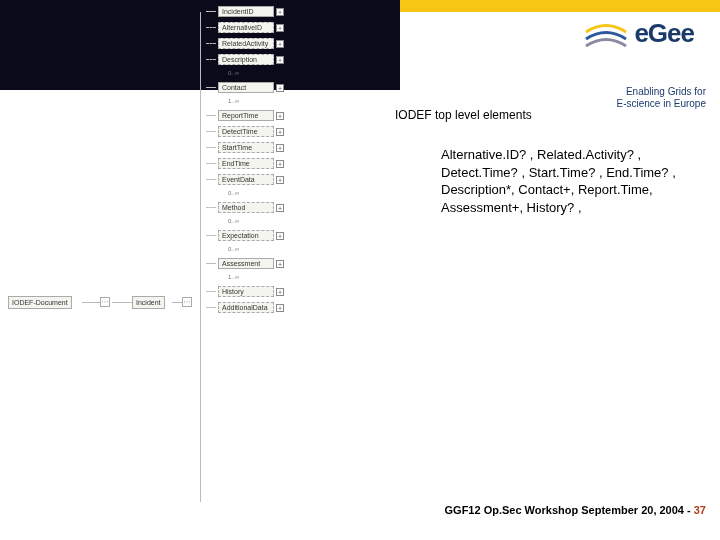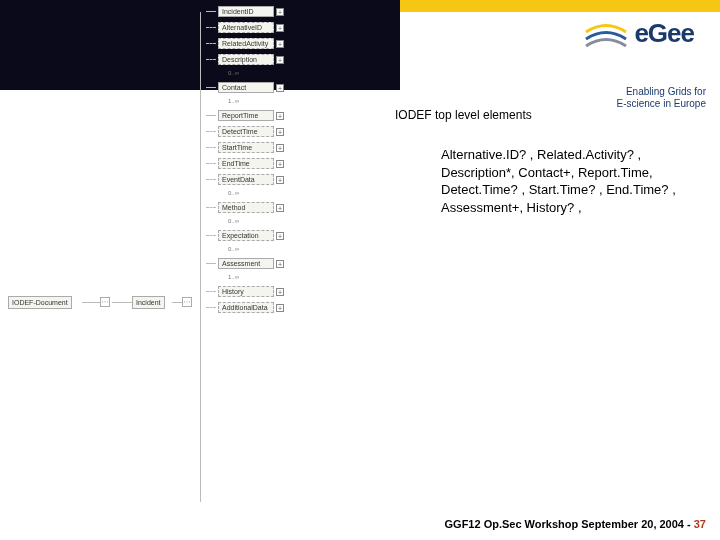--- a/index.html
+++ b/index.html
@@ -27,21 +27,21 @@
   .sub { font-size: 6px; color: #777; margin: 1px 0 6px 22px; }
   .hline { position: absolute; border-top: 1px solid #bbb; }
   .vline { position: absolute; border-left: 1px solid #bbb; }
   .conn { position: absolute; width:10px; height:10px; border:1px solid #aaa; font-size:7px; line-height:8px; text-align:center; background:#fff; color:#555; }
 
   .content { position: absolute; top: 108px; left: 395px; right: 14px; }
   .title { font-size: 12px; font-weight: normal; color: #000; margin-bottom: 24px; }
   .dtd { font-size: 13px; color: #000; line-height: 1.35; }
   .dtd .indent { padding-left: 46px; display: block; }
 
-  .footer { position: absolute; bottom: 10px; right: 14px; font-size: 11px; font-weight: bold; color: #000; }
+  .footer { position: absolute; bottom: 24px; right: 14px; font-size: 11px; font-weight: bold; color: #000; }
   .footer .pg { color: #b03a1a; }
 </style>
 </head>
 <body>
 
 <div class="header">
   <div class="header-black"></div>
   <div class="header-yellow"></div>
   <div class="header-white"></div>
   <div class="logo">
@@ -155,21 +155,21 @@
         <div class="child-box">AdditionalData</div>
         <span class="expand">+</span>
       </div>
     </div>
 </div>
 
 <div class="content">
   <div class="title">IODEF top level elements</div>
   <div class="dtd">
     <span class="indent">Alternative.ID? , Related.Activity? ,</span>
+    <span class="indent">Detect.Time? , Start.Time? , End.Time? ,</span>
     <span class="indent">Description*, Contact+, Report.Time,</span>
-    <span class="indent">Detect.Time? , Start.Time? , End.Time? ,</span>
     <span class="indent">Assessment+, History? ,</span>
   </div>
 </div>
 
 <div class="footer">
   <span>GGF12 Op.Sec Workshop September 20, 2004</span><span> - </span><span class="pg">37</span>
 </div>
 
 </body></html>

